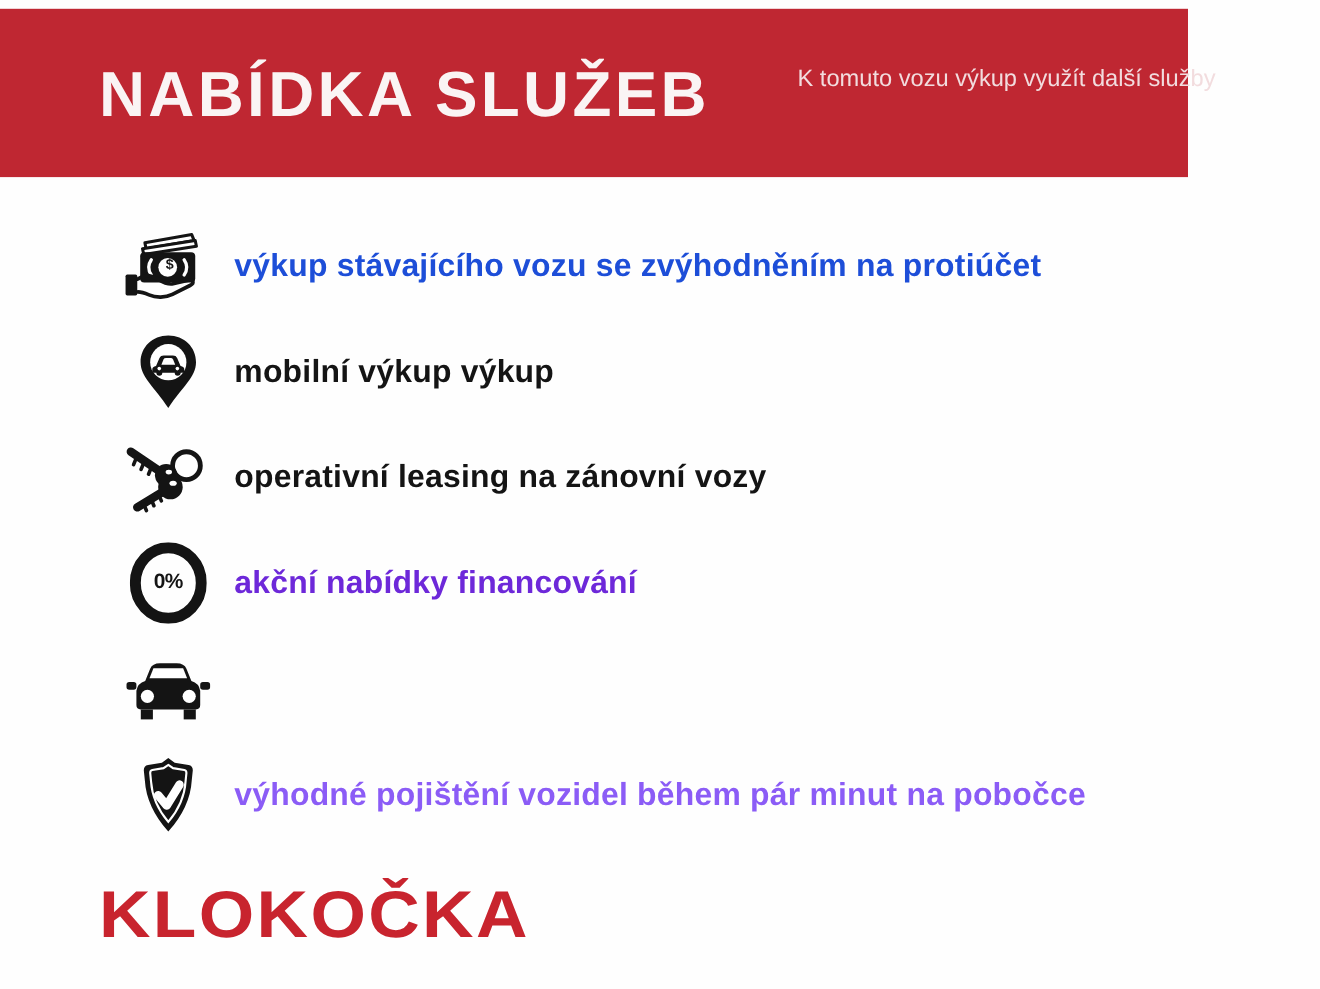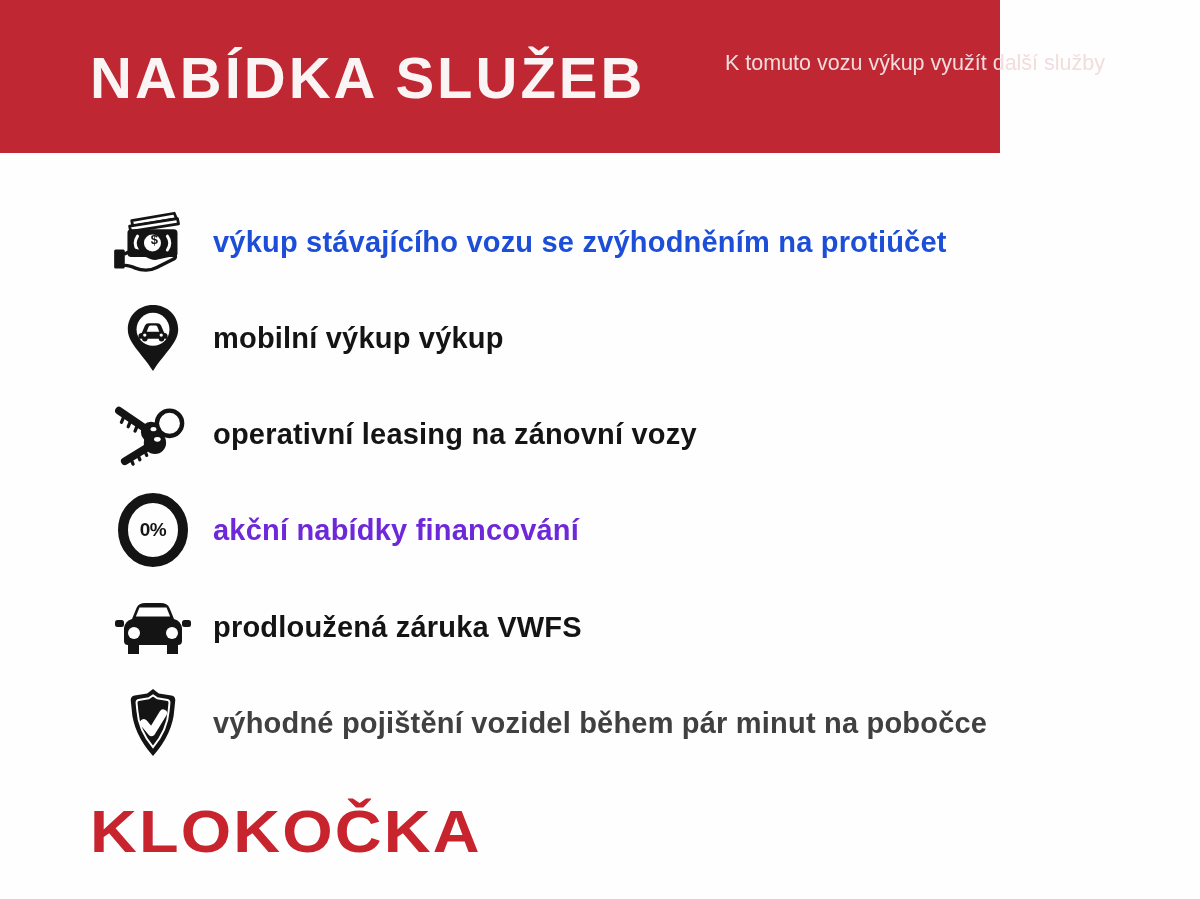--- a/index.html
+++ b/index.html
@@ -3,21 +3,21 @@
 <meta charset="utf-8">
 <style>
   html,body{margin:0;padding:0;}
   body{
     width:1200px;height:899px;position:relative;overflow:hidden;
     background:#fefefe;
     font-family:"Liberation Sans","DejaVu Sans",sans-serif;
   }
   
   .banner{
-    position:absolute;top:0;left:0;width:1000px;height:153px;
+    position:absolute;top:8px;left:0;width:1080px;height:153px;
     background:#bf2732;
   }
   .banner-title{
     position:absolute;left:90px;top:44px;
     font-size:58px;font-weight:700;letter-spacing:3px;
     color:#faf4f4;white-space:nowrap;
   }
   .banner-subtitle{
     position:absolute;left:725px;top:50px;width:420px;
     font-size:21.5px;line-height:27px;font-weight:400;
@@ -131,27 +131,26 @@
       <rect x="1" y="22" width="9" height="7" rx="2.5" fill="currentColor"></rect>
       <rect x="68" y="22" width="9" height="7" rx="2.5" fill="currentColor"></rect>
       <path d="M10 30 q1 -7 8 -9 l4.5 -11 q2 -5 9 -5 h15 q7 0 9 5 l4.5 11 q7 2 8 9 l0 13 q0 4 -4 4 h-50 q-4 0 -4 -4 z" fill="currentColor"></path>
       <path d="M25.5 9.5 h27 l3.6 9 h-34.2 z" fill="#fff"></path>
       <circle cx="20" cy="35" r="6" fill="#fff"></circle>
       <circle cx="58" cy="35" r="6" fill="#fff"></circle>
       <rect x="14" y="47" width="11" height="9" fill="currentColor"></rect>
       <rect x="53" y="47" width="11" height="9" fill="currentColor"></rect>
     </svg>
   </span>
-  <span class="service-label" style="color: rgb(20, 20, 20);">prodloužená záruka VWFS</span>
 </div>
 
 <div class="service-row row-6">
   <span class="icon-box" style="color: rgb(20, 20, 20);">
     <svg width="62" height="72" viewBox="0 0 64 74" fill="none">
       <path d="M32 2 L38 6.5 L51 8.5 Q55 9.2 55 13.5 L54 23 Q52.5 48 32 71 Q11.5 48 10 23 L9 13.5 Q9 9.2 13 8.5 L26 6.5 Z" fill="currentColor"></path>
       <path d="M32 8.5 L36.5 11.5 L47 13.3 Q49 13.7 49 16 L48.2 24 Q47 44 32 62 Q17 44 15.8 24 L15 16 Q15 13.7 17 13.3 L27.5 11.5 Z" fill="none" stroke="#fff" stroke-width="2"></path>
       <path d="M22.5 37 l8 9.5 L42.5 27" stroke="#fff" stroke-width="8" fill="none" stroke-linecap="round" stroke-linejoin="round"></path>
     </svg>
   </span>
-  <span class="service-label" style="color: #404040;">výhodné pojištění vozidel během pár minut na pobočce</span>
+  <span class="service-label" style="color: #8b5cf6;">výhodné pojištění vozidel během pár minut na pobočce</span>
 </div>
 
 <div class="logo" style="color: rgb(200, 36, 46);">KLOKOČKA</div>
 
 </body></html>

